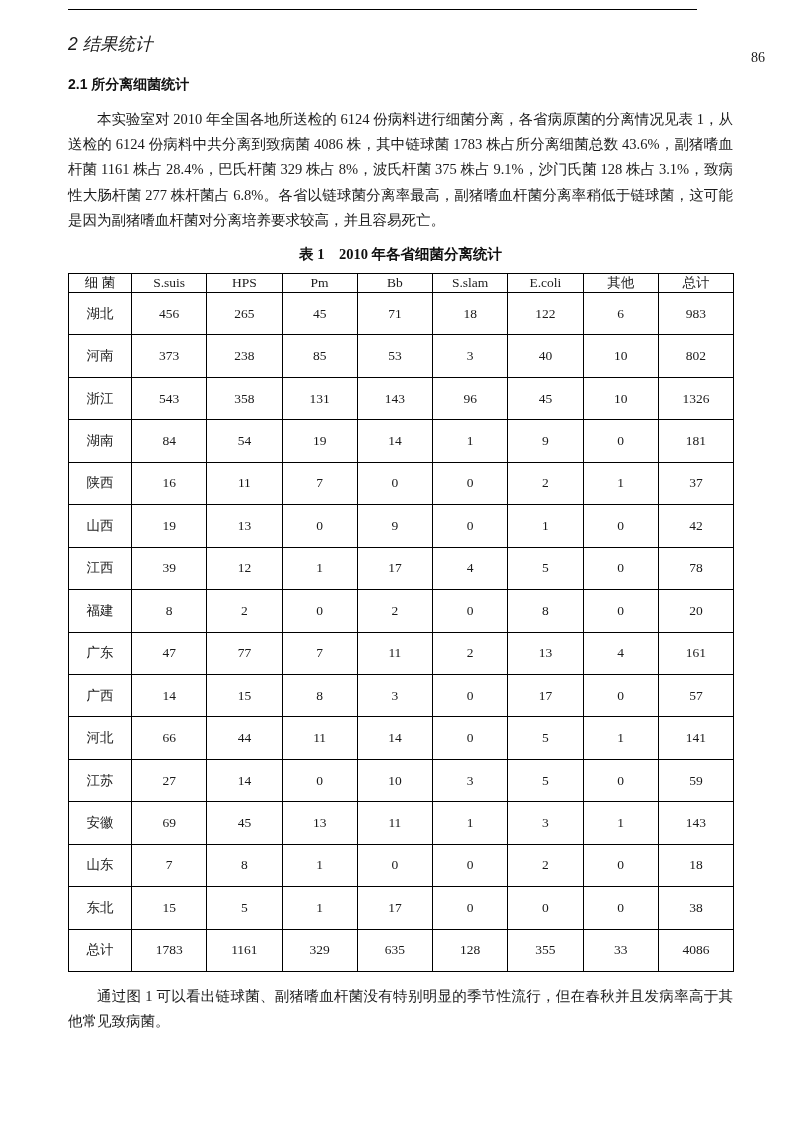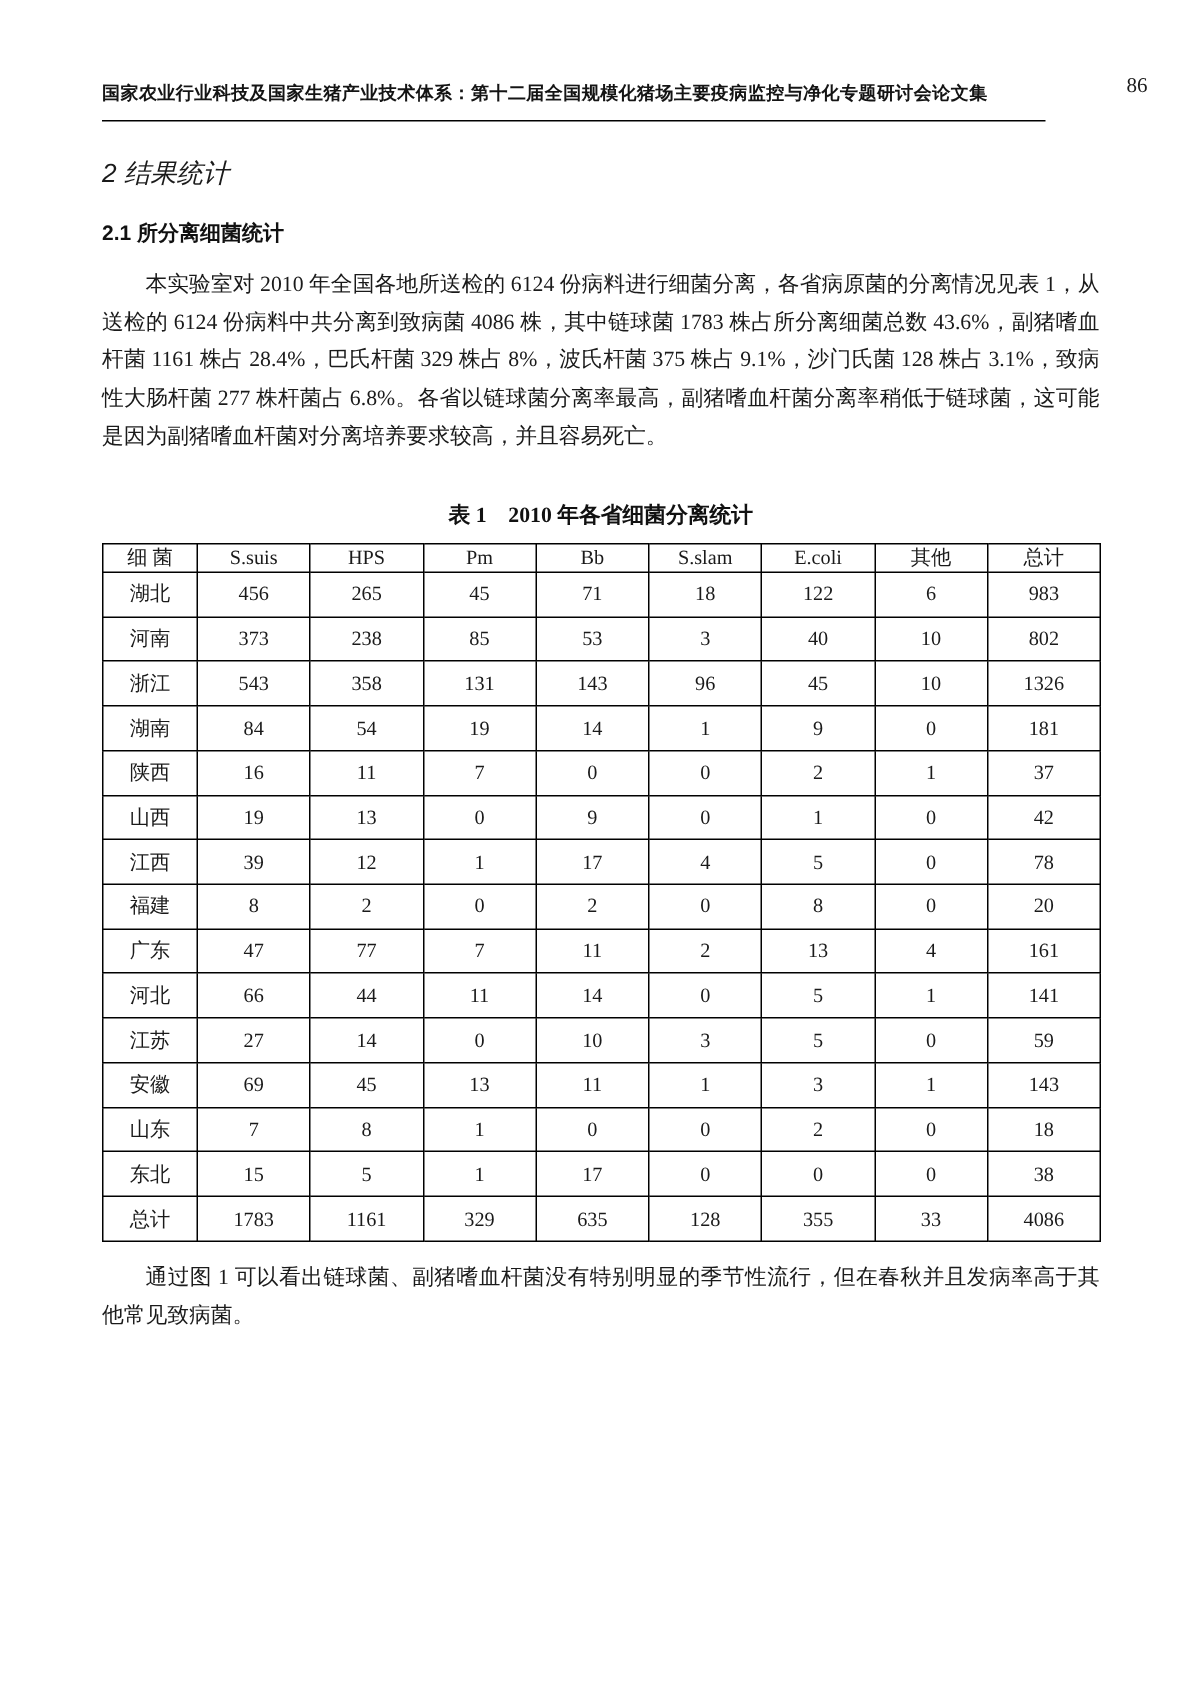--- a/index.html
+++ b/index.html
@@ -59,31 +59,31 @@
   }
   .body-paragraph {
     margin: 13px 0 0 0;
     font-size: 14.5px;
     line-height: 25.2px;
     text-align: justify;
     text-indent: 2em;
     color: #1a1a1a;
   }
   .table-title {
-    margin-top: 30px;
+    margin-top: 12px;
     text-align: center;
     font-weight: bold;
     font-size: 14.5px;
     font-family: "Liberation Serif", "DejaVu Serif", serif;
     color: #111;
   }
   table.bacteria-table {
     margin-top: 9px;
     width: 665px;
-    height: 466px;
+    height: 699px;
     border-collapse: collapse;
     table-layout: fixed;
   }
   table.bacteria-table th,
   table.bacteria-table td {
     border: 1px solid #000;
     text-align: center;
     vertical-align: middle;
     font-weight: normal;
     font-size: 13.5px;
@@ -95,21 +95,20 @@
   .closing-paragraph { margin-top: 12px; }
 </style>
 </head>
 <body>
 
 <div class="page">
   <div class="page-number">86</div>
 
   <div class="content">
 
-    <div class="header-title">国家农业行业科技及国家生猪产业技术体系：第十二届全国规模化猪场主要疫病监控与净化专题研讨会论文集</div>
     <div class="header-rule"></div>
 
     <div class="section-heading">2 结果统计</div>
 
     <div class="subsection-heading">2.1 所分离细菌统计</div>
 
     <p class="body-paragraph">本实验室对 2010 年全国各地所送检的 6124 份病料进行细菌分离，各省病原菌的分离情况见表 1，从送检的 6124 份病料中共分离到致病菌 4086 株，其中链球菌 1783 株占所分离细菌总数 43.6%，副猪嗜血杆菌 1161 株占 28.4%，巴氏杆菌 329 株占 8%，波氏杆菌 375 株占 9.1%，沙门氏菌 128 株占 3.1%，致病性大肠杆菌 277 株杆菌占 6.8%。各省以链球菌分离率最高，副猪嗜血杆菌分离率稍低于链球菌，这可能是因为副猪嗜血杆菌对分离培养要求较高，并且容易死亡。</p>
 
     <div class="table-title">表 1　2010 年各省细菌分离统计</div>
 
@@ -232,20 +231,31 @@
             <td>47</td>
             <td>77</td>
             <td>7</td>
             <td>11</td>
             <td>2</td>
             <td>13</td>
             <td>4</td>
             <td>161</td>
           </tr>
           <tr>
+            <td>广西</td>
+            <td>14</td>
+            <td>15</td>
+            <td>8</td>
+            <td>3</td>
+            <td>0</td>
+            <td>17</td>
+            <td>0</td>
+            <td>57</td>
+          </tr>
+          <tr>
             <td>河北</td>
             <td>66</td>
             <td>44</td>
             <td>11</td>
             <td>14</td>
             <td>0</td>
             <td>5</td>
             <td>1</td>
             <td>141</td>
           </tr>

